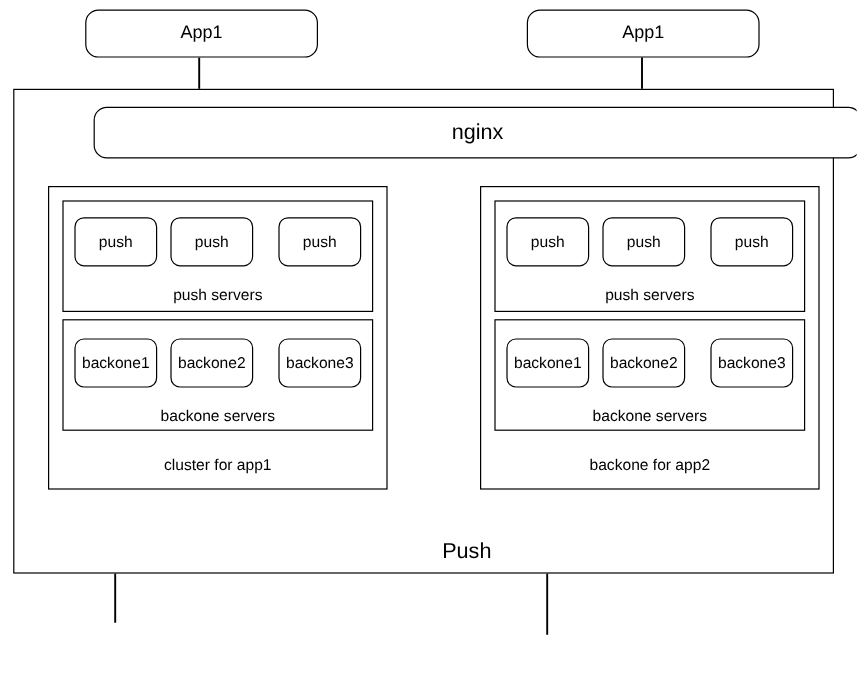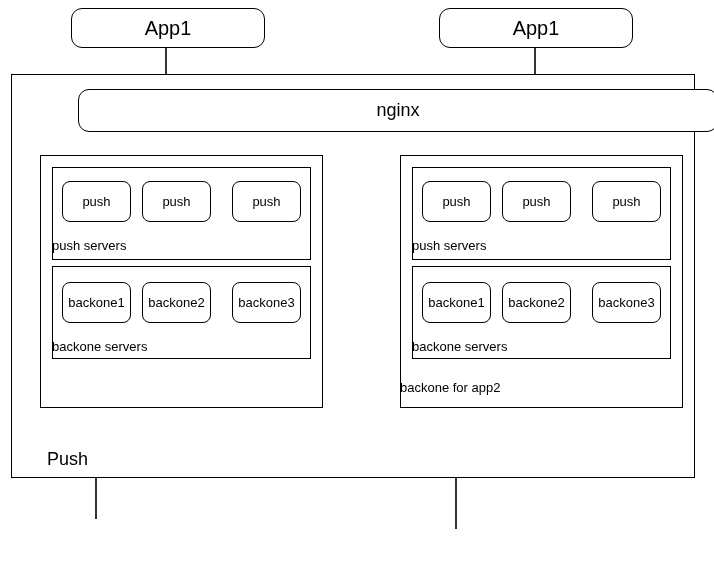--- a/index.html
+++ b/index.html
@@ -34,25 +34,25 @@
     border-radius: 11px;
   }
   .rounded-sm {
     border-radius: 8px;
   }
   .sq {
     border-radius: 0;
   }
   .label-bottom {
     position: absolute;
-    text-align: left;
+    text-align: center;
     line-height: 1.2;
     white-space: nowrap;
   }
-  .fs15 { font-size: 20px; }
+  .fs15 { font-size: 15px; }
   .fs14 { font-size: 18px; margin-left: 36px; }
   .fs13 { font-size: 13px; }
   svg.edges {
     position: absolute;
     left: 0;
     top: 0;
     width: 714px;
     height: 577px;
     pointer-events: none;
   }
@@ -106,20 +106,23 @@
 
   <div class="label-bottom fs14" style="left:11px; top:449px; width:684px;">
     <span>Push</span>
   </div>
 
   <div class="node rounded fs14" style="left:42px; top:89px; width:640px; height:43px;">
     <span>nginx</span>
   </div>
 
   <div class="node sq" style="left:40px; top:155px; width:283px; height:253px; display:block;"></div>
+  <div class="label-bottom fs13" style="left:40px; top:380px; width:283px;">
+    <span>cluster for app1</span>
+  </div>
 
   <div class="node sq" style="left:52px; top:167px; width:259px; height:93px; display:block;"></div>
   <div class="label-bottom fs13" style="left:52px; top:238px; width:259px;">
     <span>push servers</span>
   </div>
 
   <div class="node rounded-sm fs13" style="left:62px; top:181px; width:69px; height:41px;">
     <span>push</span>
   </div>
   <div class="node rounded-sm fs13" style="left:142px; top:181px; width:69px; height:41px;">

